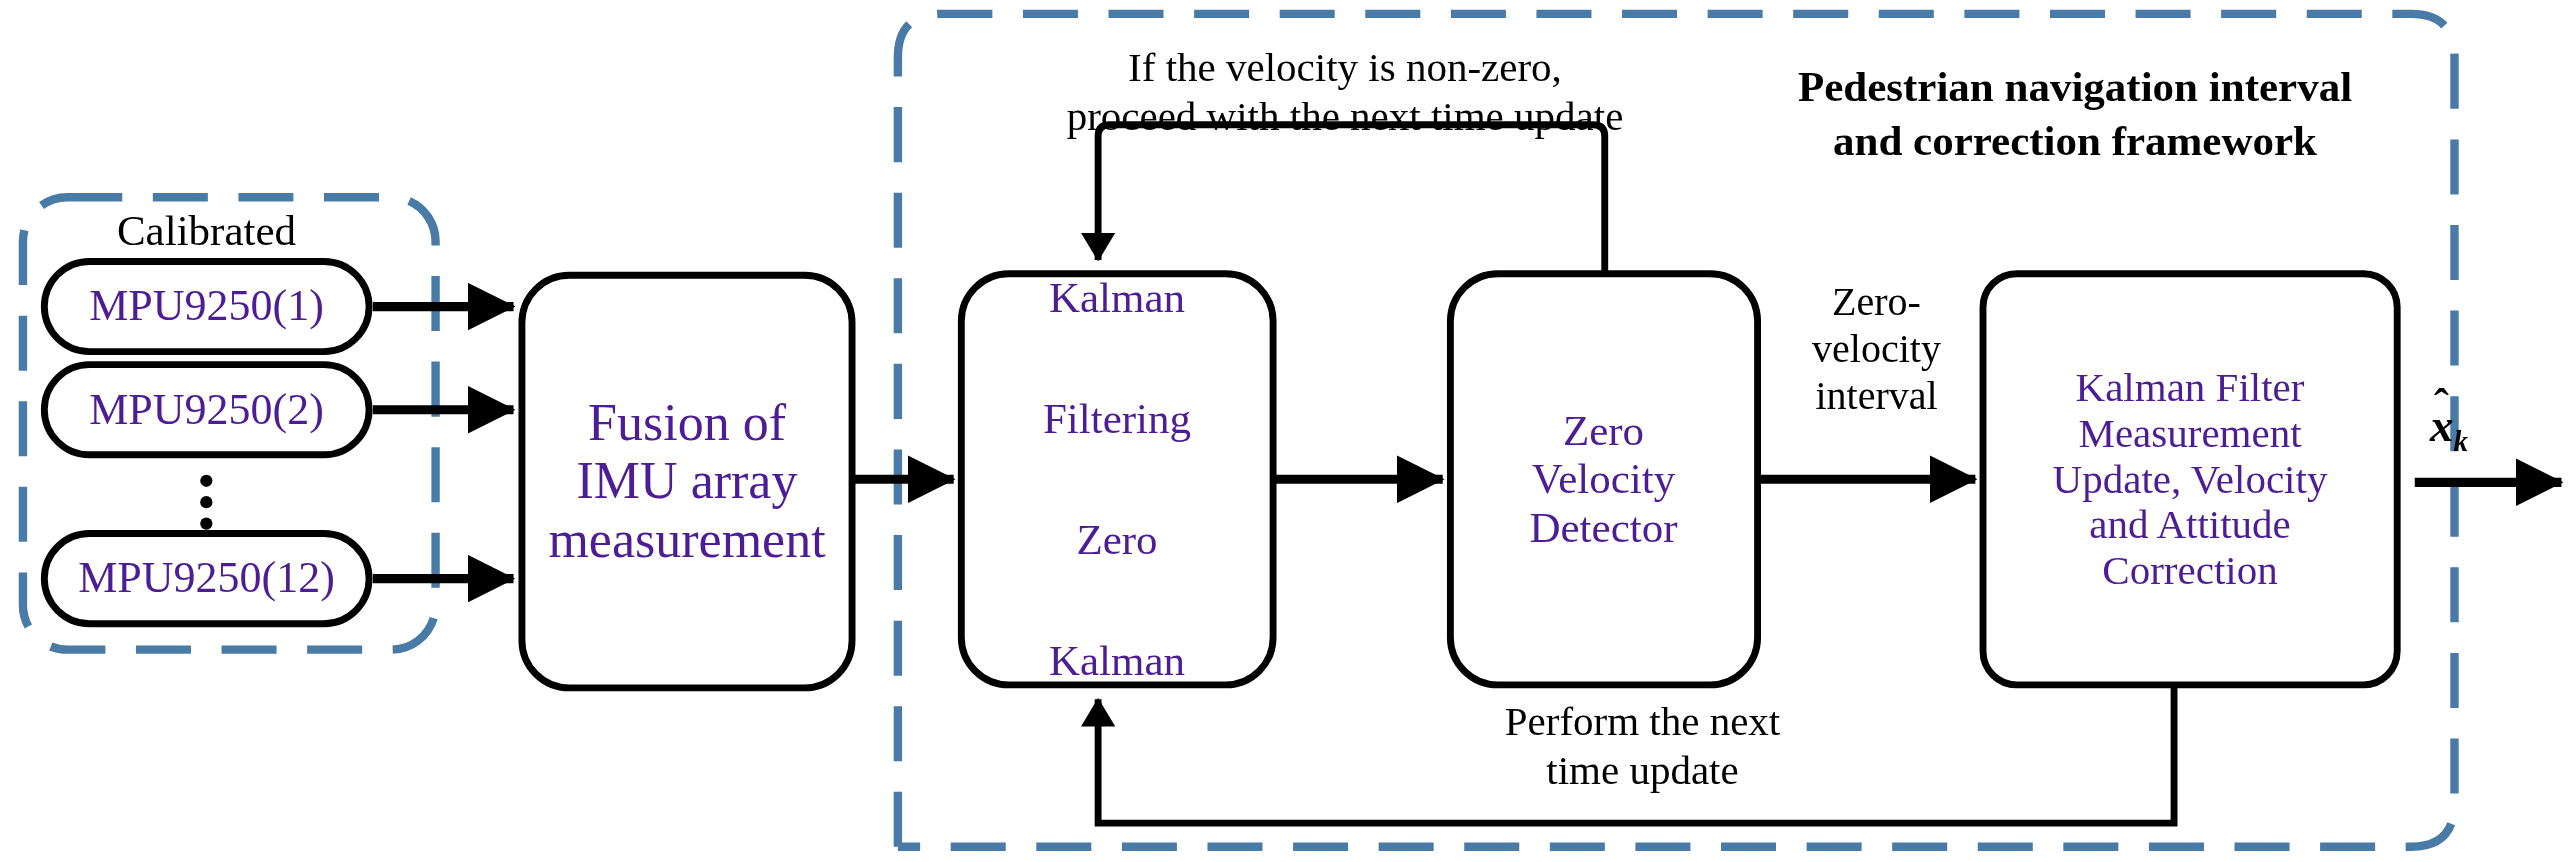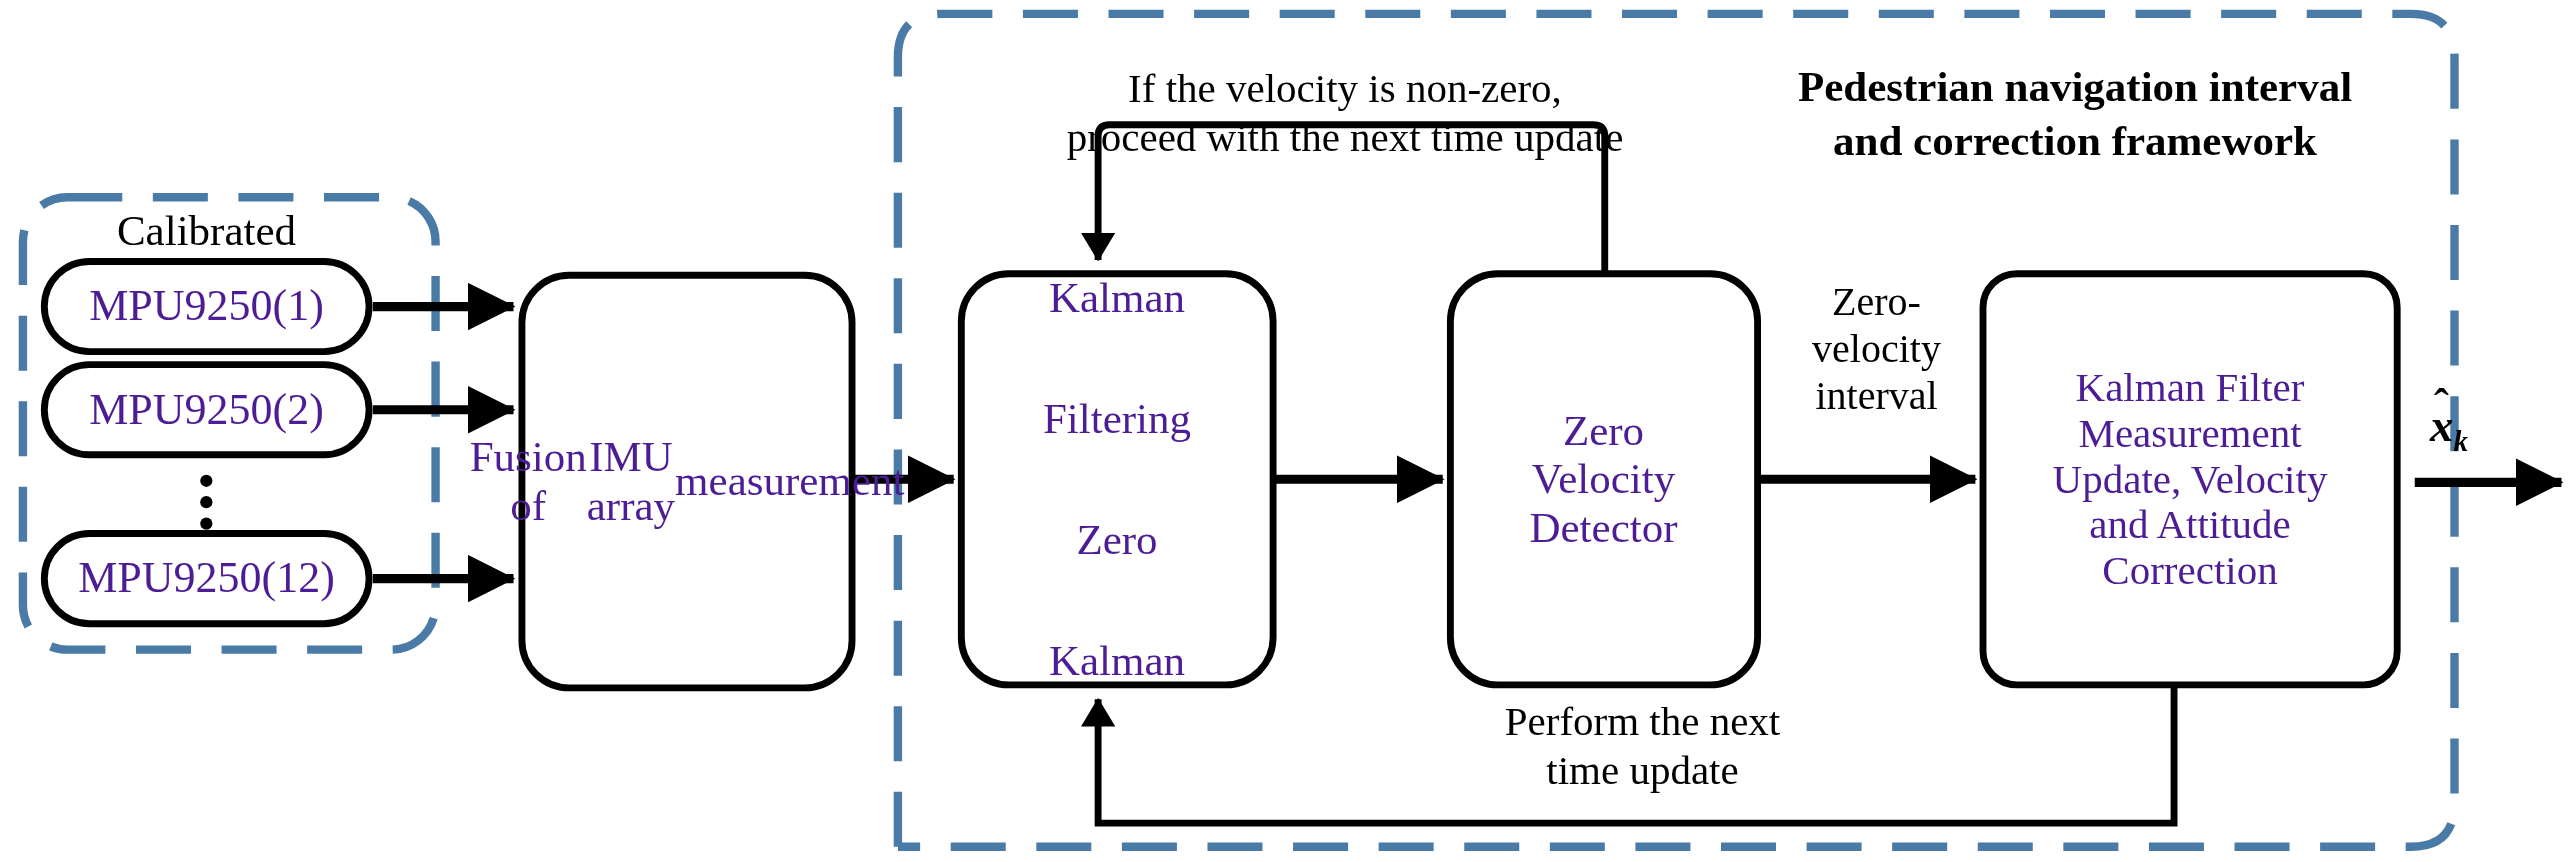--- a/index.html
+++ b/index.html
@@ -71,21 +71,21 @@
   </svg>
 
   <div class="lbl" style="left:44px;top:205px;width:325px;font-size:43px;">Calibrated</div>
 
   <div class="boxtext" style="left:44px;top:261px;width:325px;height:90px;font-size:44px;">MPU9250(1)</div>
 
   <div class="boxtext" style="left:44px;top:365px;width:325px;height:90px;font-size:44px;">MPU9250(2)</div>
 
   <div class="boxtext" style="left:44px;top:533px;width:325px;height:90px;font-size:44px;">MPU9250(12)</div>
 
-  <div class="boxtext" style="left:522px;top:275px;width:330px;height:413px;font-size:43px;flex-direction:row;">
+  <div class="boxtext" style="left:522px;top:275px;width:330px;height:413px;font-size:52px;flex-direction:column;">
     <span>Fusion of</span>
     <span>IMU array</span>
     <span>measurement</span>
   </div>
 
   <div class="boxtext" style="left:961px;top:274px;width:312px;height:411px;font-size:43px;flex-direction:column;justify-content:space-between;">
     <span>Kalman</span>
     <span>Filtering</span>
     <span>Zero</span>
     <span>Kalman</span>
@@ -98,21 +98,21 @@
   </div>
 
   <div class="boxtext" style="left:1983px;top:274px;width:414px;height:411px;font-size:41px;flex-direction:column;">
     <span>Kalman Filter</span>
     <span>Measurement</span>
     <span>Update, Velocity</span>
     <span>and Attitude</span>
     <span>Correction</span>
   </div>
 
-  <div class="lbl" style="left:940px;top:43px;width:810px;font-size:41px;margin-top:21px;">
+  <div class="lbl" style="left:940px;top:43px;width:810px;font-size:41px;">
     <div>If the velocity is non-zero,</div>
     <div>proceed with the next time update</div>
   </div>
 
   <div class="lbl bold" style="left:1712px;top:60px;width:726px;font-size:43px;line-height:1.26;">
     <div>Pedestrian navigation interval</div>
     <div>and correction framework</div>
   </div>
 
   <div class="lbl" style="left:1777px;top:278px;width:199px;font-size:40px;line-height:1.18;">

